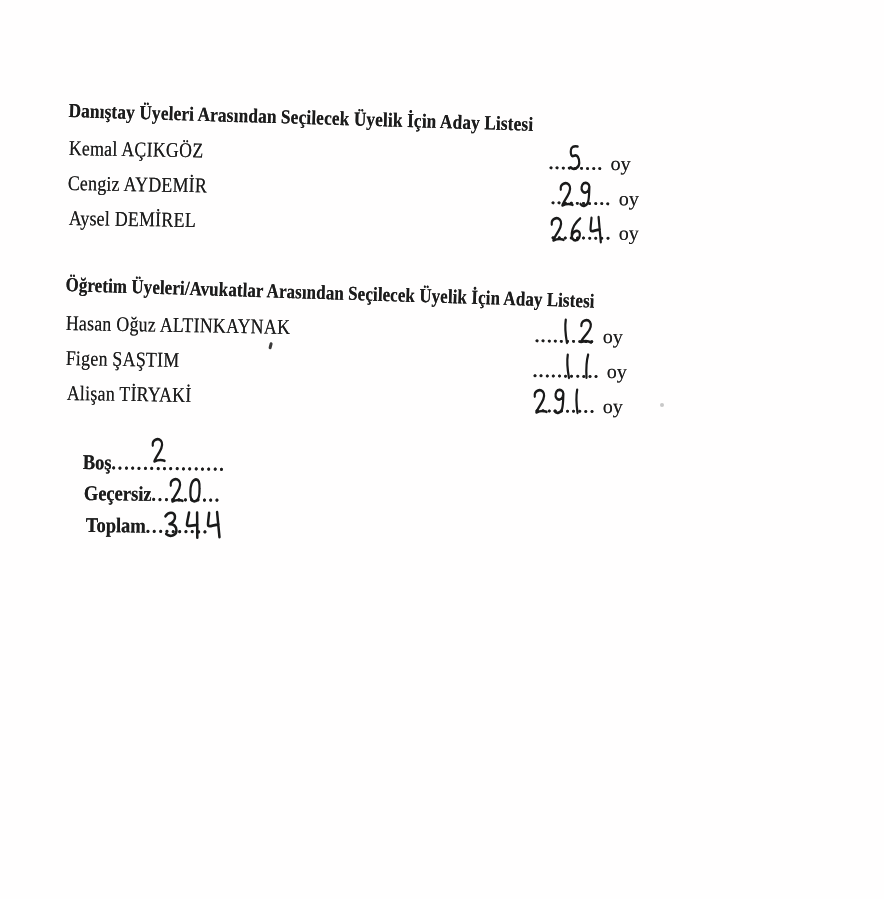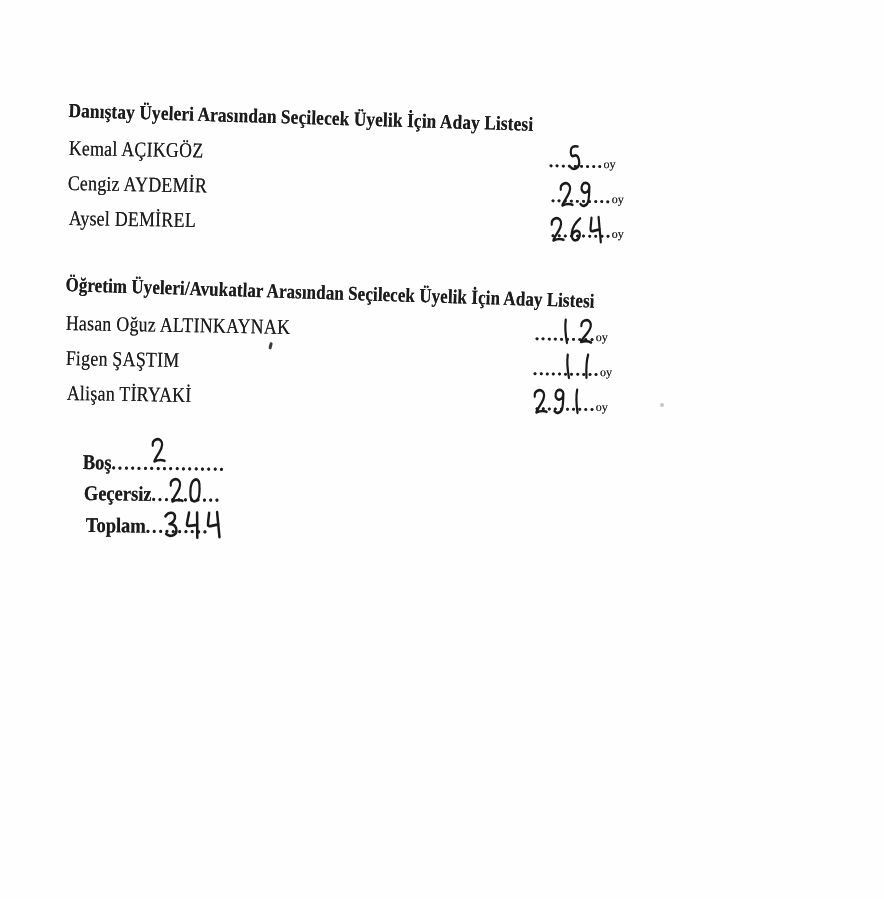--- a/index.html
+++ b/index.html
@@ -27,21 +27,21 @@
   .n3 { left:69px; top:206px; transform:rotate(0.9deg) scaleX(0.85); }
   .n4 { left:66px; top:311px; transform:rotate(1.0deg) scaleX(0.85); }
   .n5 { left:66px; top:346px; transform:rotate(1.0deg) scaleX(0.85); }
   .n6 { left:67px; top:381px; transform:rotate(0.9deg) scaleX(0.85); }
 
   .vote { display:inline-flex; align-items:baseline; }
   .vote .dots {
     font-weight:bold; font-size:18px; letter-spacing:1.6px;
     text-shadow:0 0 0.5px rgba(25,25,25,0.8);
   }
-  .vote .oy { font-size:12px; text-shadow:0 0 0.5px rgba(25,25,25,0.7); }
+  .vote .oy { font-size:20px; margin-left:7px; text-shadow:0 0 0.5px rgba(25,25,25,0.7); }
   .v1 { left:549px; top:151px; transform:rotate(1.0deg); }
   .v2 { left:551px; top:186px; transform:rotate(1.0deg); }
   .v3 { left:551px; top:221px; transform:rotate(0.6deg); }
   .v4 { left:535px; top:324px; transform:rotate(0.9deg); }
   .v5 { left:533px; top:359px; transform:rotate(0.8deg); }
   .v6 { left:535px; top:394px; transform:rotate(0.8deg); }
 
   .sumrow { display:inline-flex; align-items:baseline; }
   .sumlabel {
     font-weight:bold; font-size:21px;

